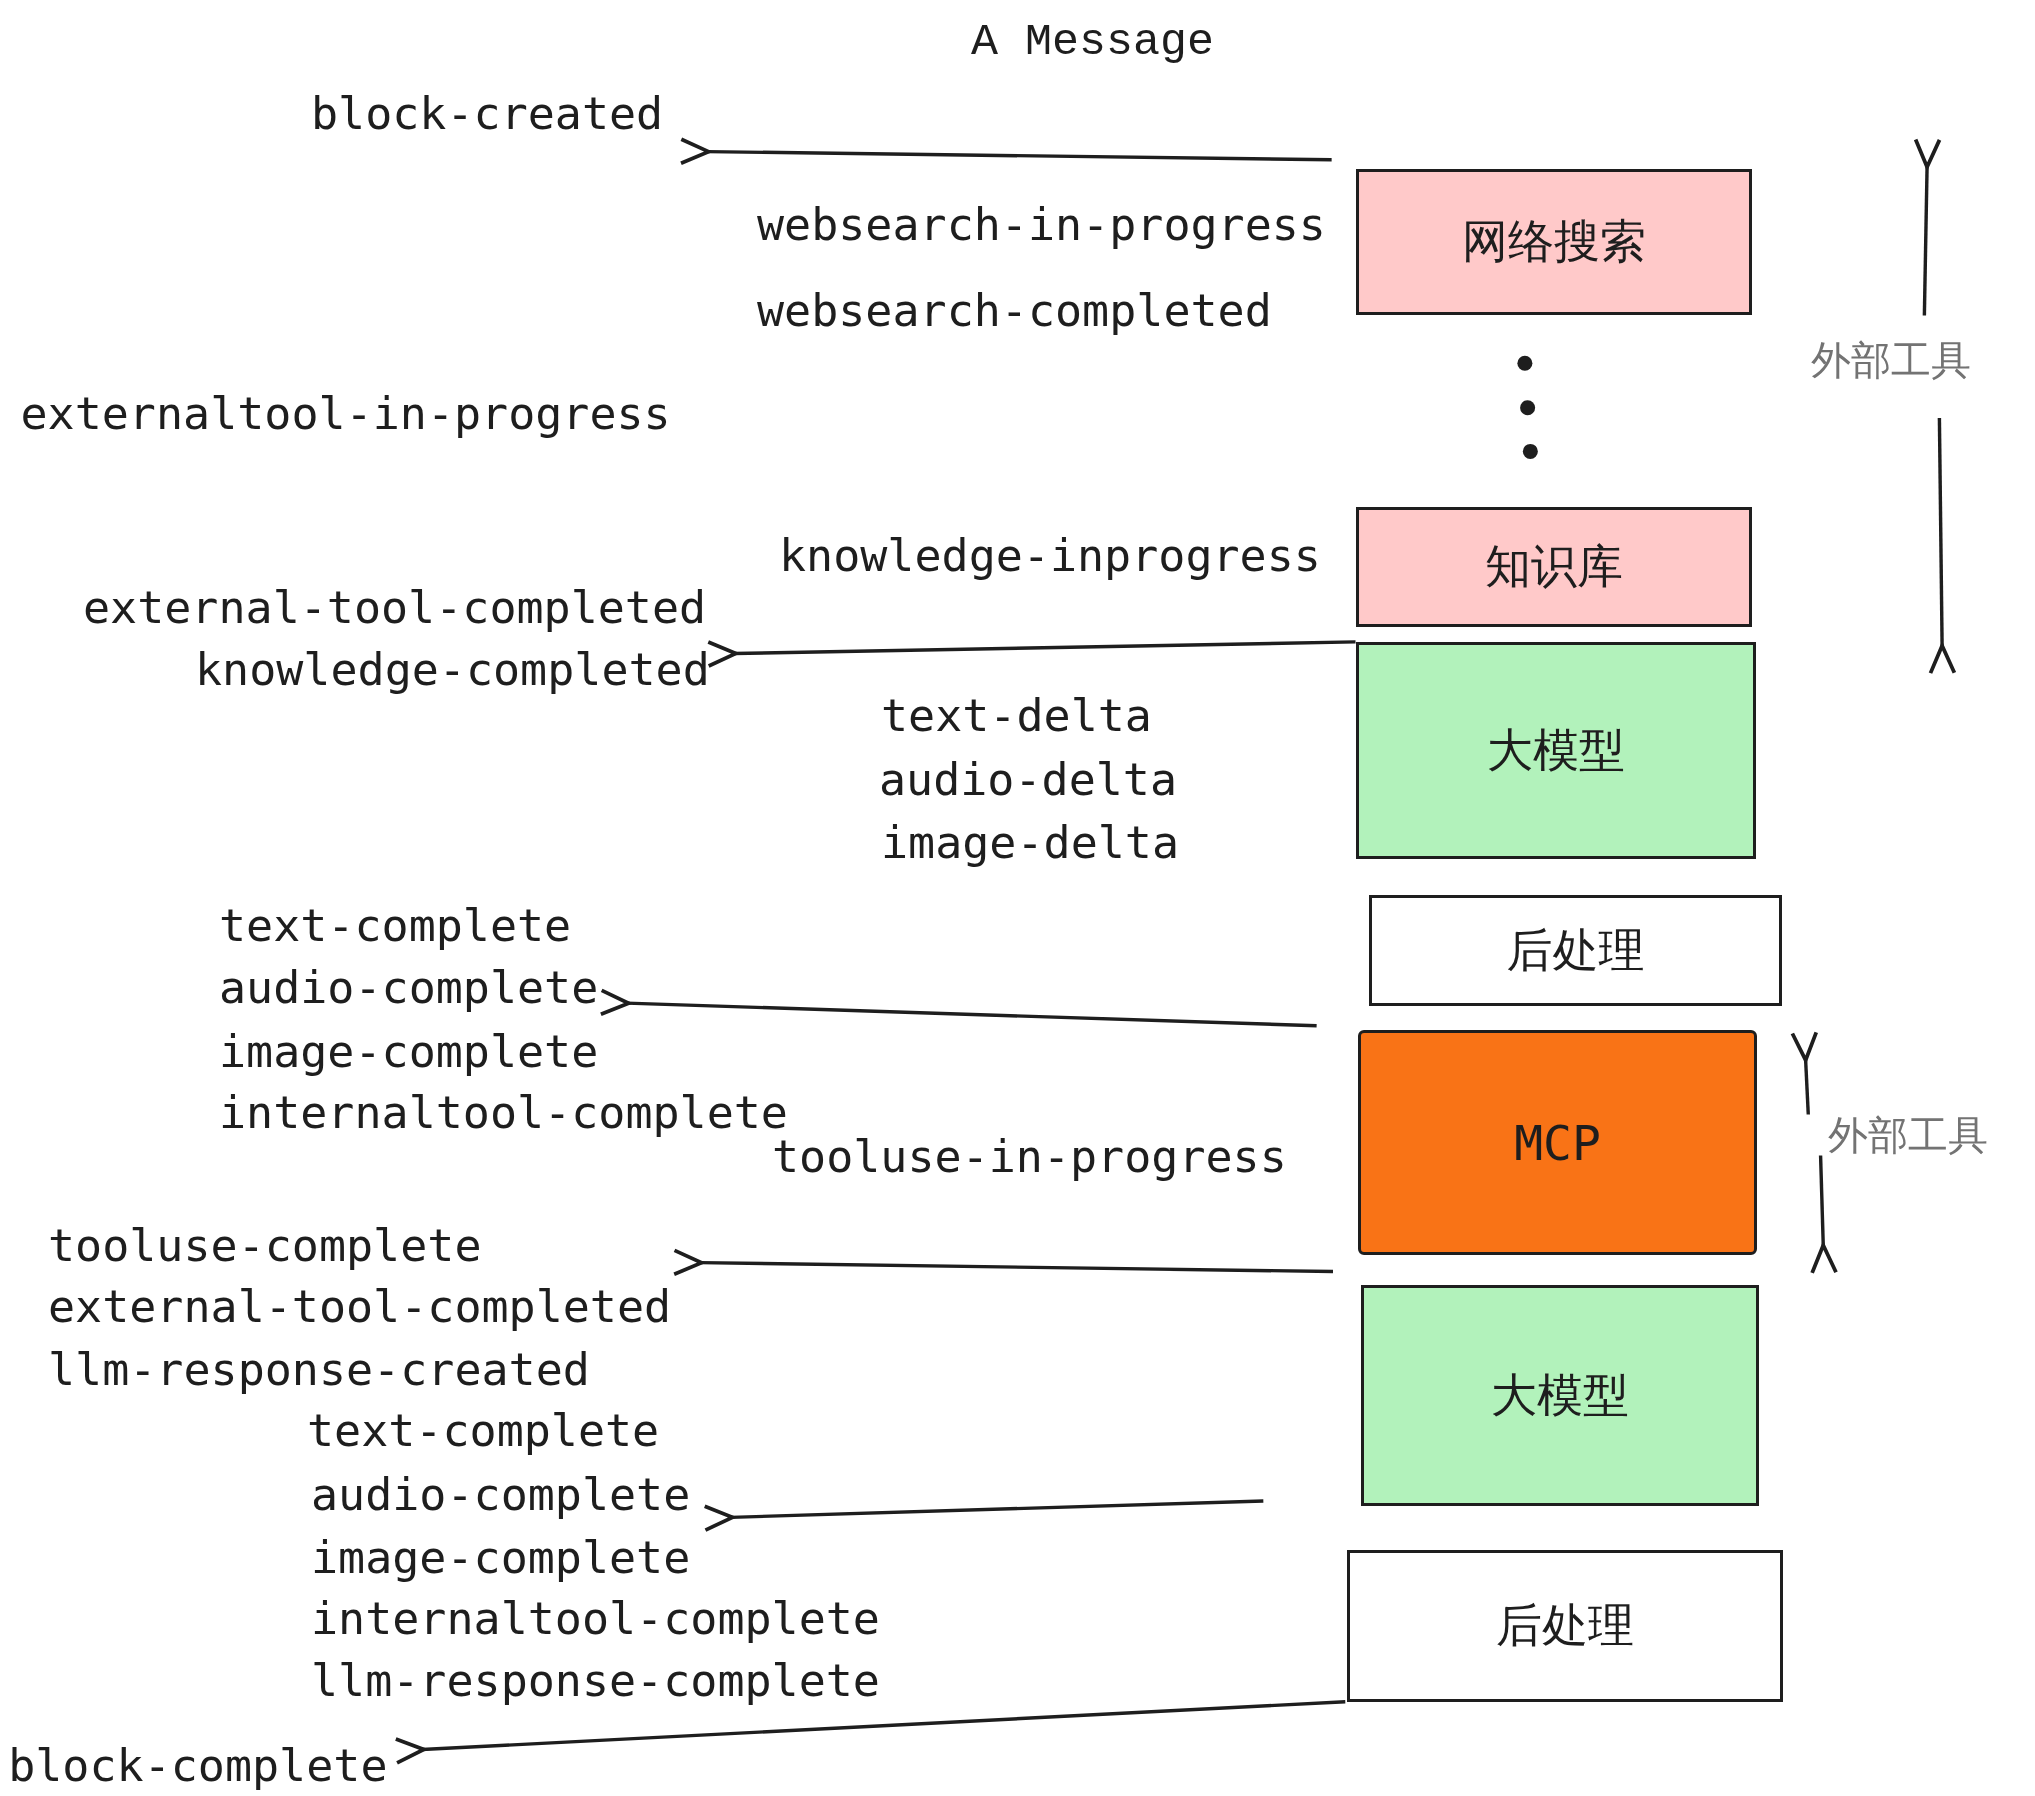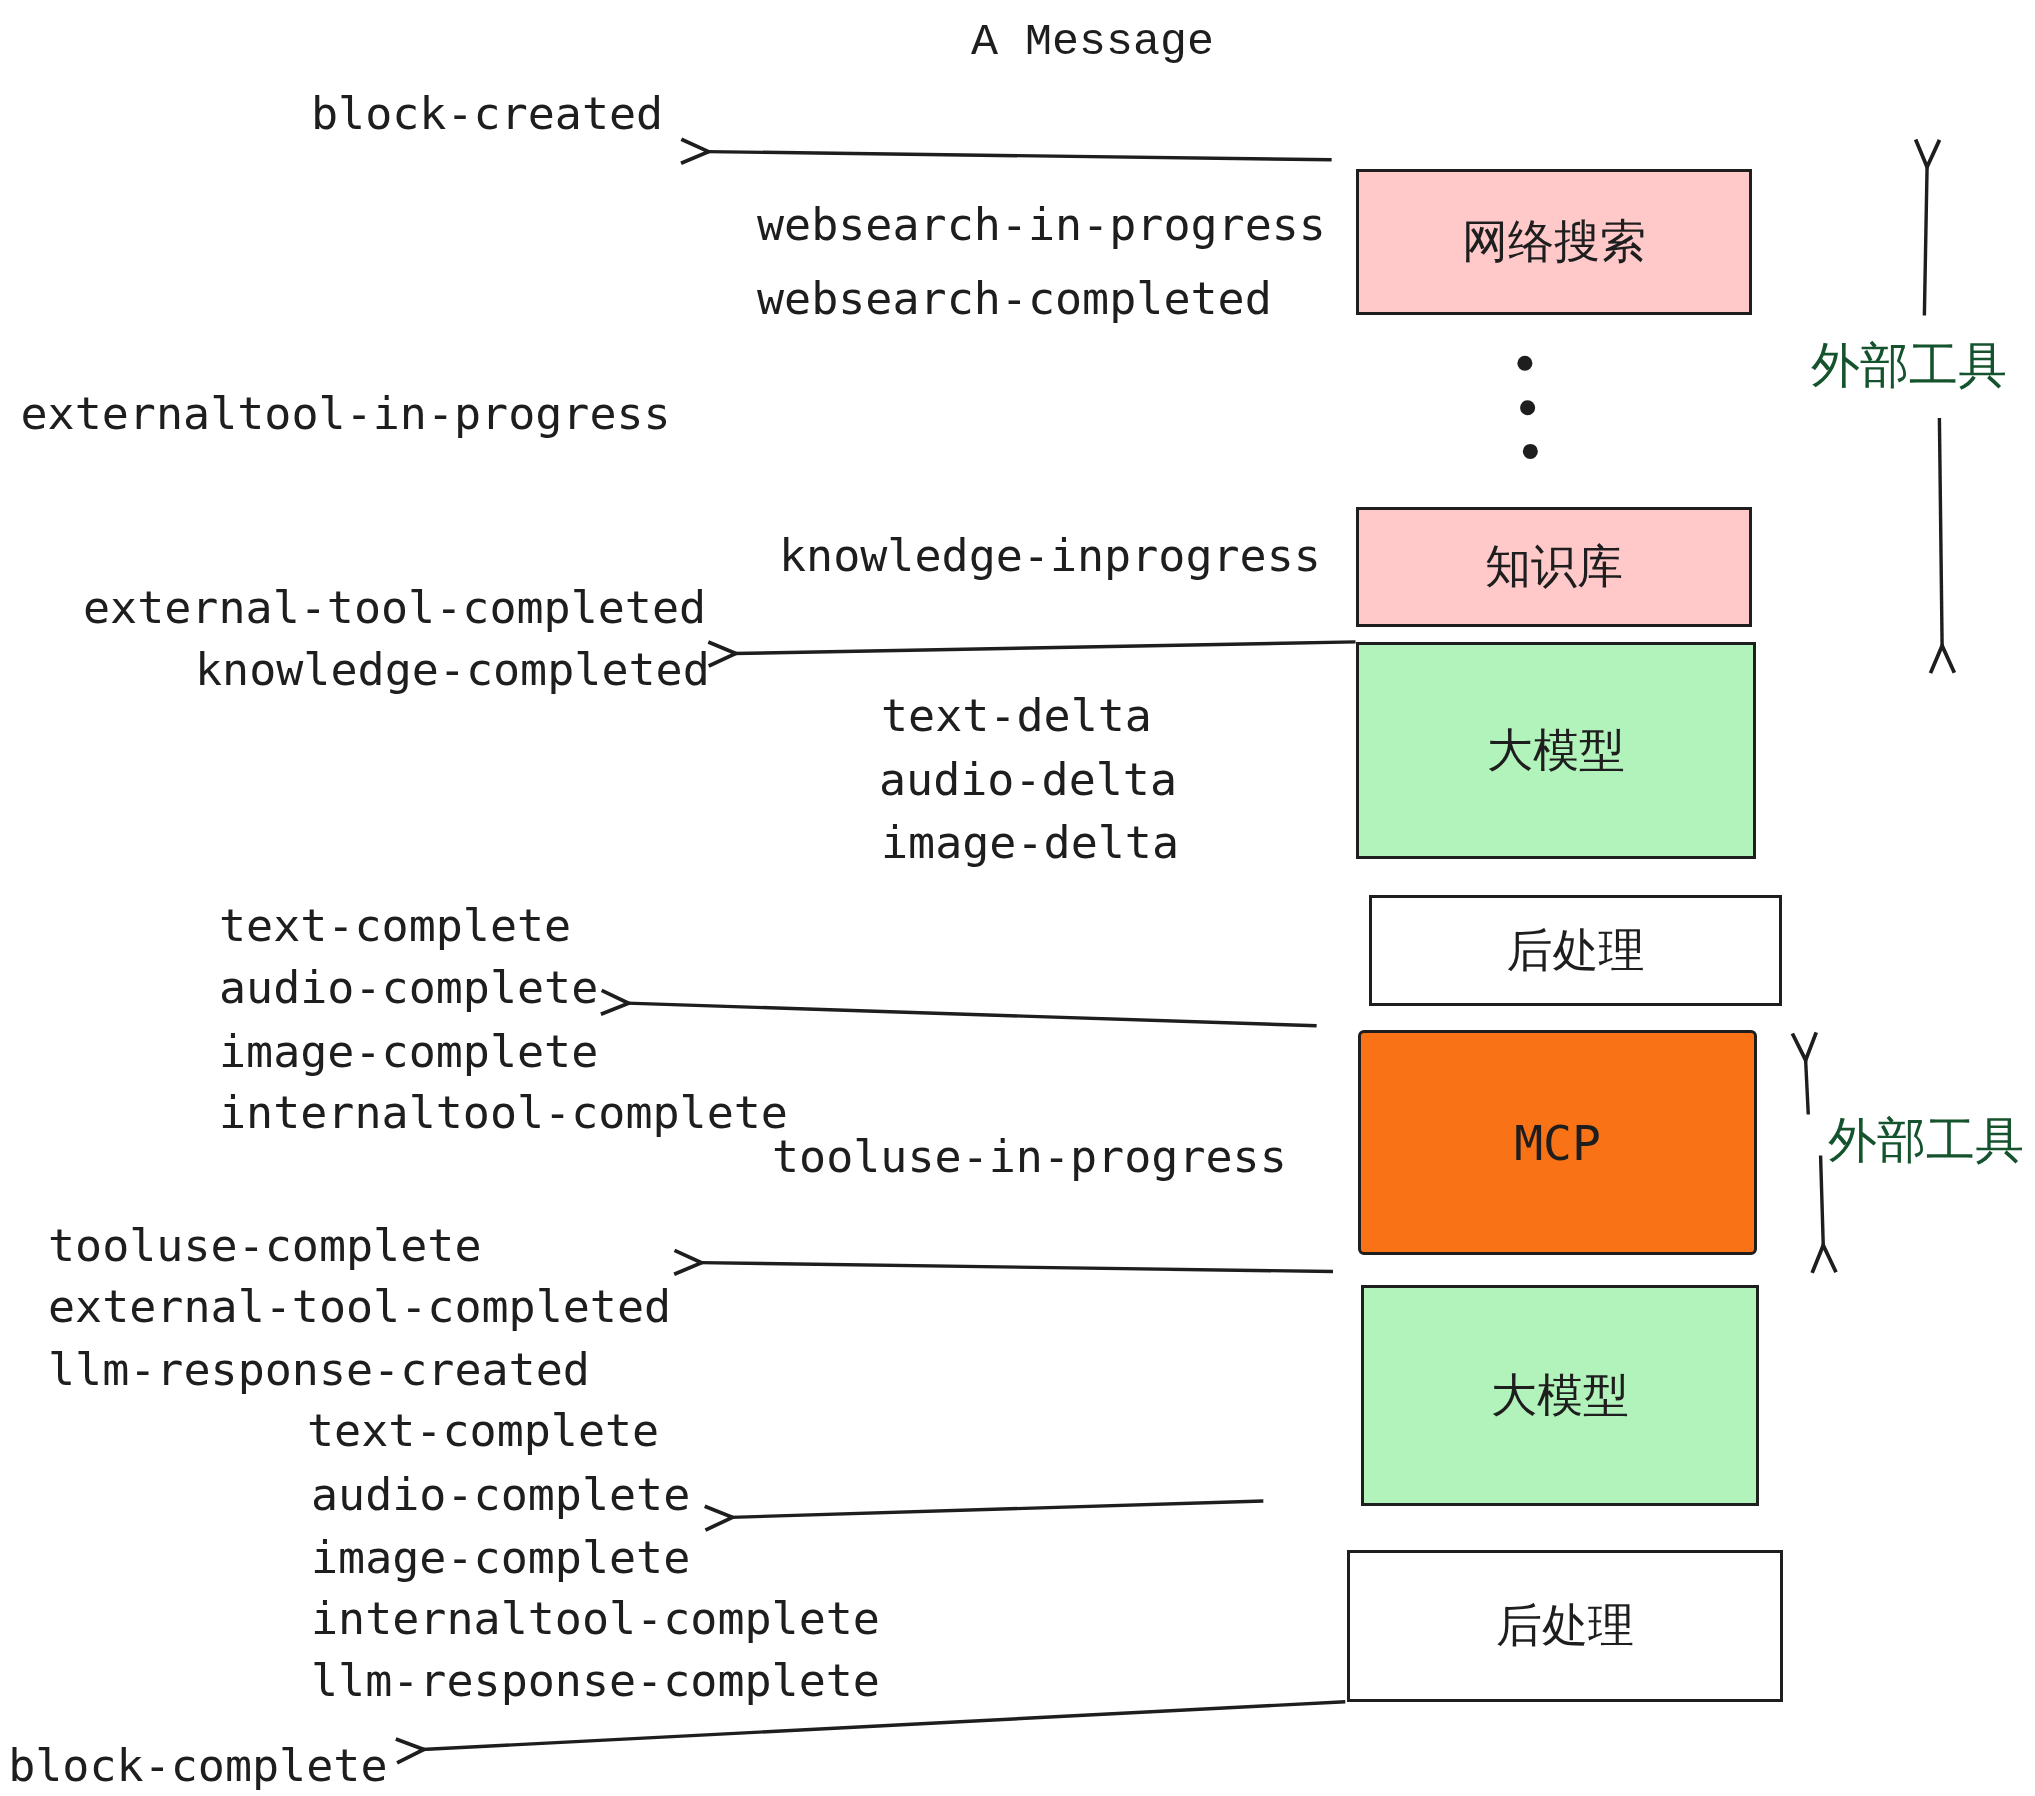--- a/index.html
+++ b/index.html
@@ -47,22 +47,22 @@
     color: #1e1e1e;
     white-space: nowrap;
   }
   .pink   { background: #ffc9c9; text-align: center; }
   .green  { background: #b2f2bb; }
   .yellow { background: #f97316; border-radius: 6px; }
   .white  { background: #ffffff; }
   .side-cjk {
     position: absolute;
     font-family: Liberation Sans, sans-serif;
-    font-size: 49px;
-    color: #14532d;
+    font-size: 40px;
+    color: #737373;
     white-space: nowrap;
   }
   svg.overlay {
     position: absolute;
     left: 0; top: 0;
     width: 2035px; height: 1796px;
   }
 </style>
 </head>
 <body>
@@ -92,21 +92,21 @@
       <circle cx="2233" cy="532" r="11"></circle>
       <circle cx="2237" cy="597" r="11"></circle>
       <circle cx="2241" cy="661" r="11"></circle>
     </g>
   </svg>
 
   <div class="title" style="left:971px; top:17px">A Message</div>
 
   <div class="lbl" style="left:311px;  top:91px">block-created</div>
   <div class="lbl" style="left:757px; top:202px">websearch-in-progress</div>
-  <div class="lbl" style="left:757px; top:276px">websearch-completed</div>
+  <div class="lbl" style="left:757px; top:288px">websearch-completed</div>
   <div class="lbl" style="left:20.5px;   top:391px">externaltool-in-progress</div>
   <div class="lbl" style="left:779px; top:533px">knowledge-inprogress</div>
   <div class="lbl" style="left:83px;  top:585px">external-tool-completed</div>
   <div class="lbl" style="left:195px;  top:647px">knowledge-completed</div>
 
   <div class="lbl" style="left:881px; top:693px">text-delta</div>
   <div class="lbl" style="left:879px; top:757px">audio-delta</div>
   <div class="lbl" style="left:881px; top:820px">image-delta</div>
 
   <div class="lbl" style="left:219px;  top:903px">text-complete</div>

